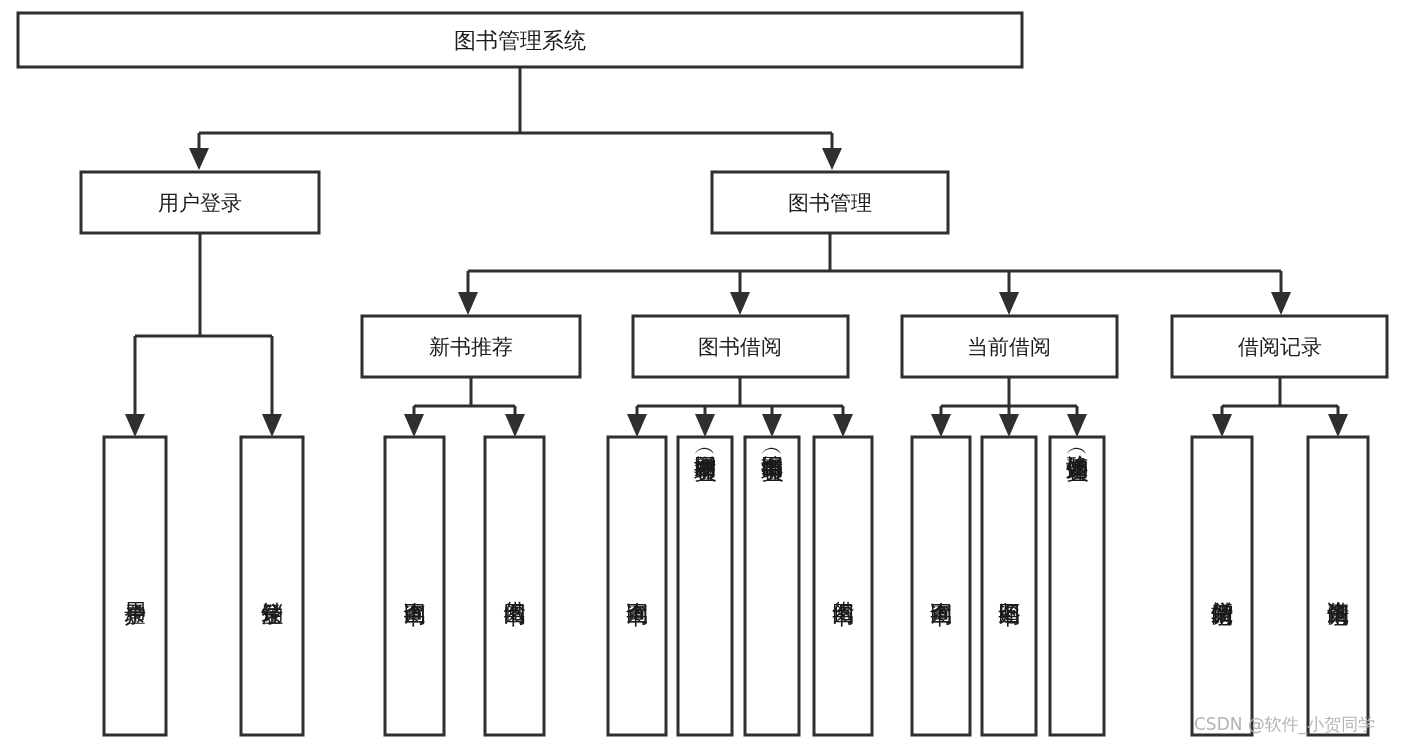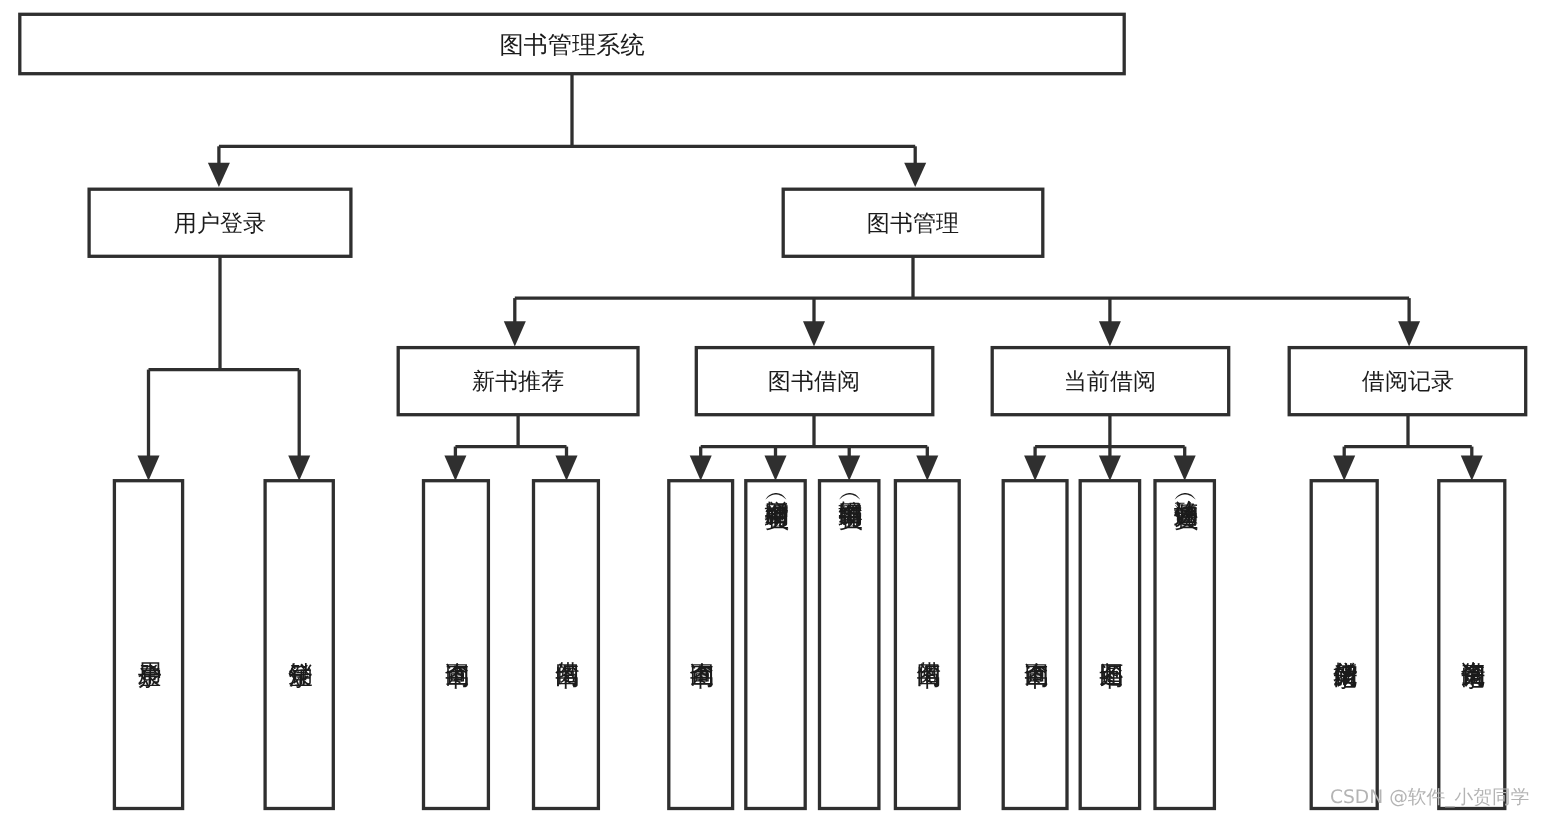--- a/index.html
+++ b/index.html
@@ -74,21 +74,20 @@
     text-align: center;
   }
   .watermark {
     position: absolute;
     font-family: "DejaVu Sans", "Liberation Sans", sans-serif;
     font-size: 17px;
     color: #b4b4b4;
     white-space: nowrap;
     left: 1194px;
     top: 713px;
-    margin-left: 15px;
   }
 </style>
 </head>
 <body>
 
 <div id="diagram-root">
 
   <svg class="diagram-canvas" viewBox="0 0 1405 747">
 
     <g>

